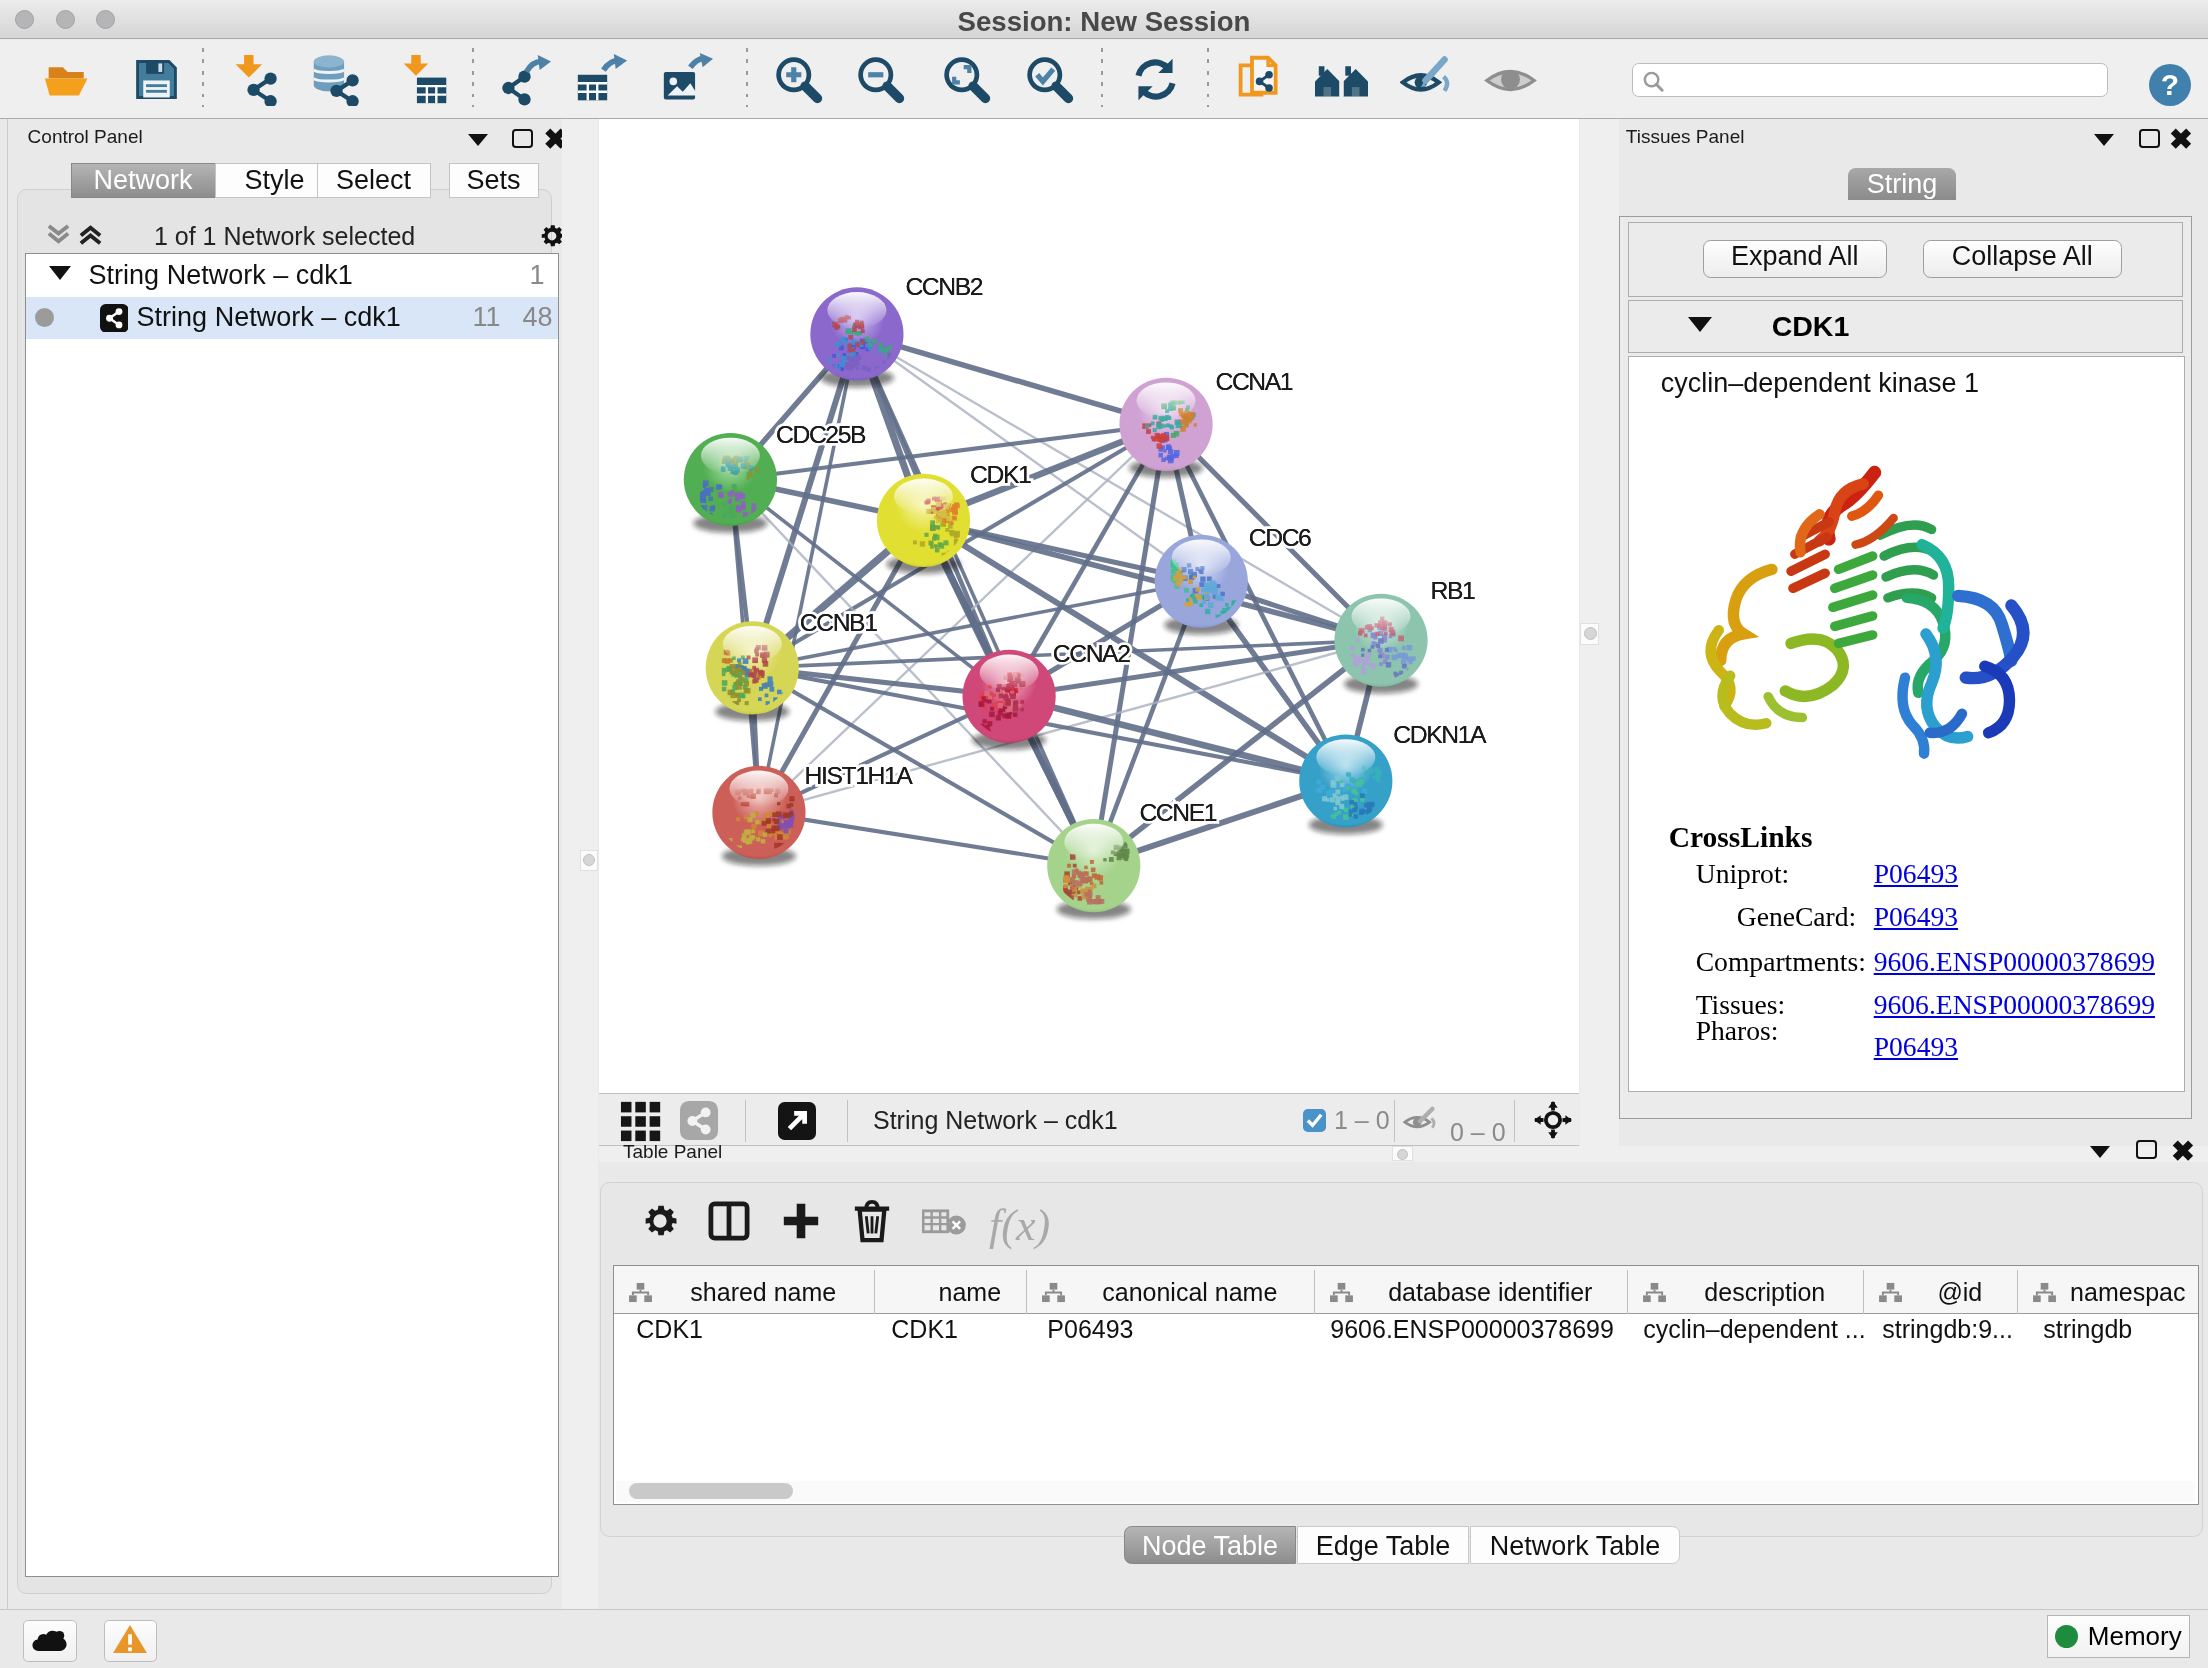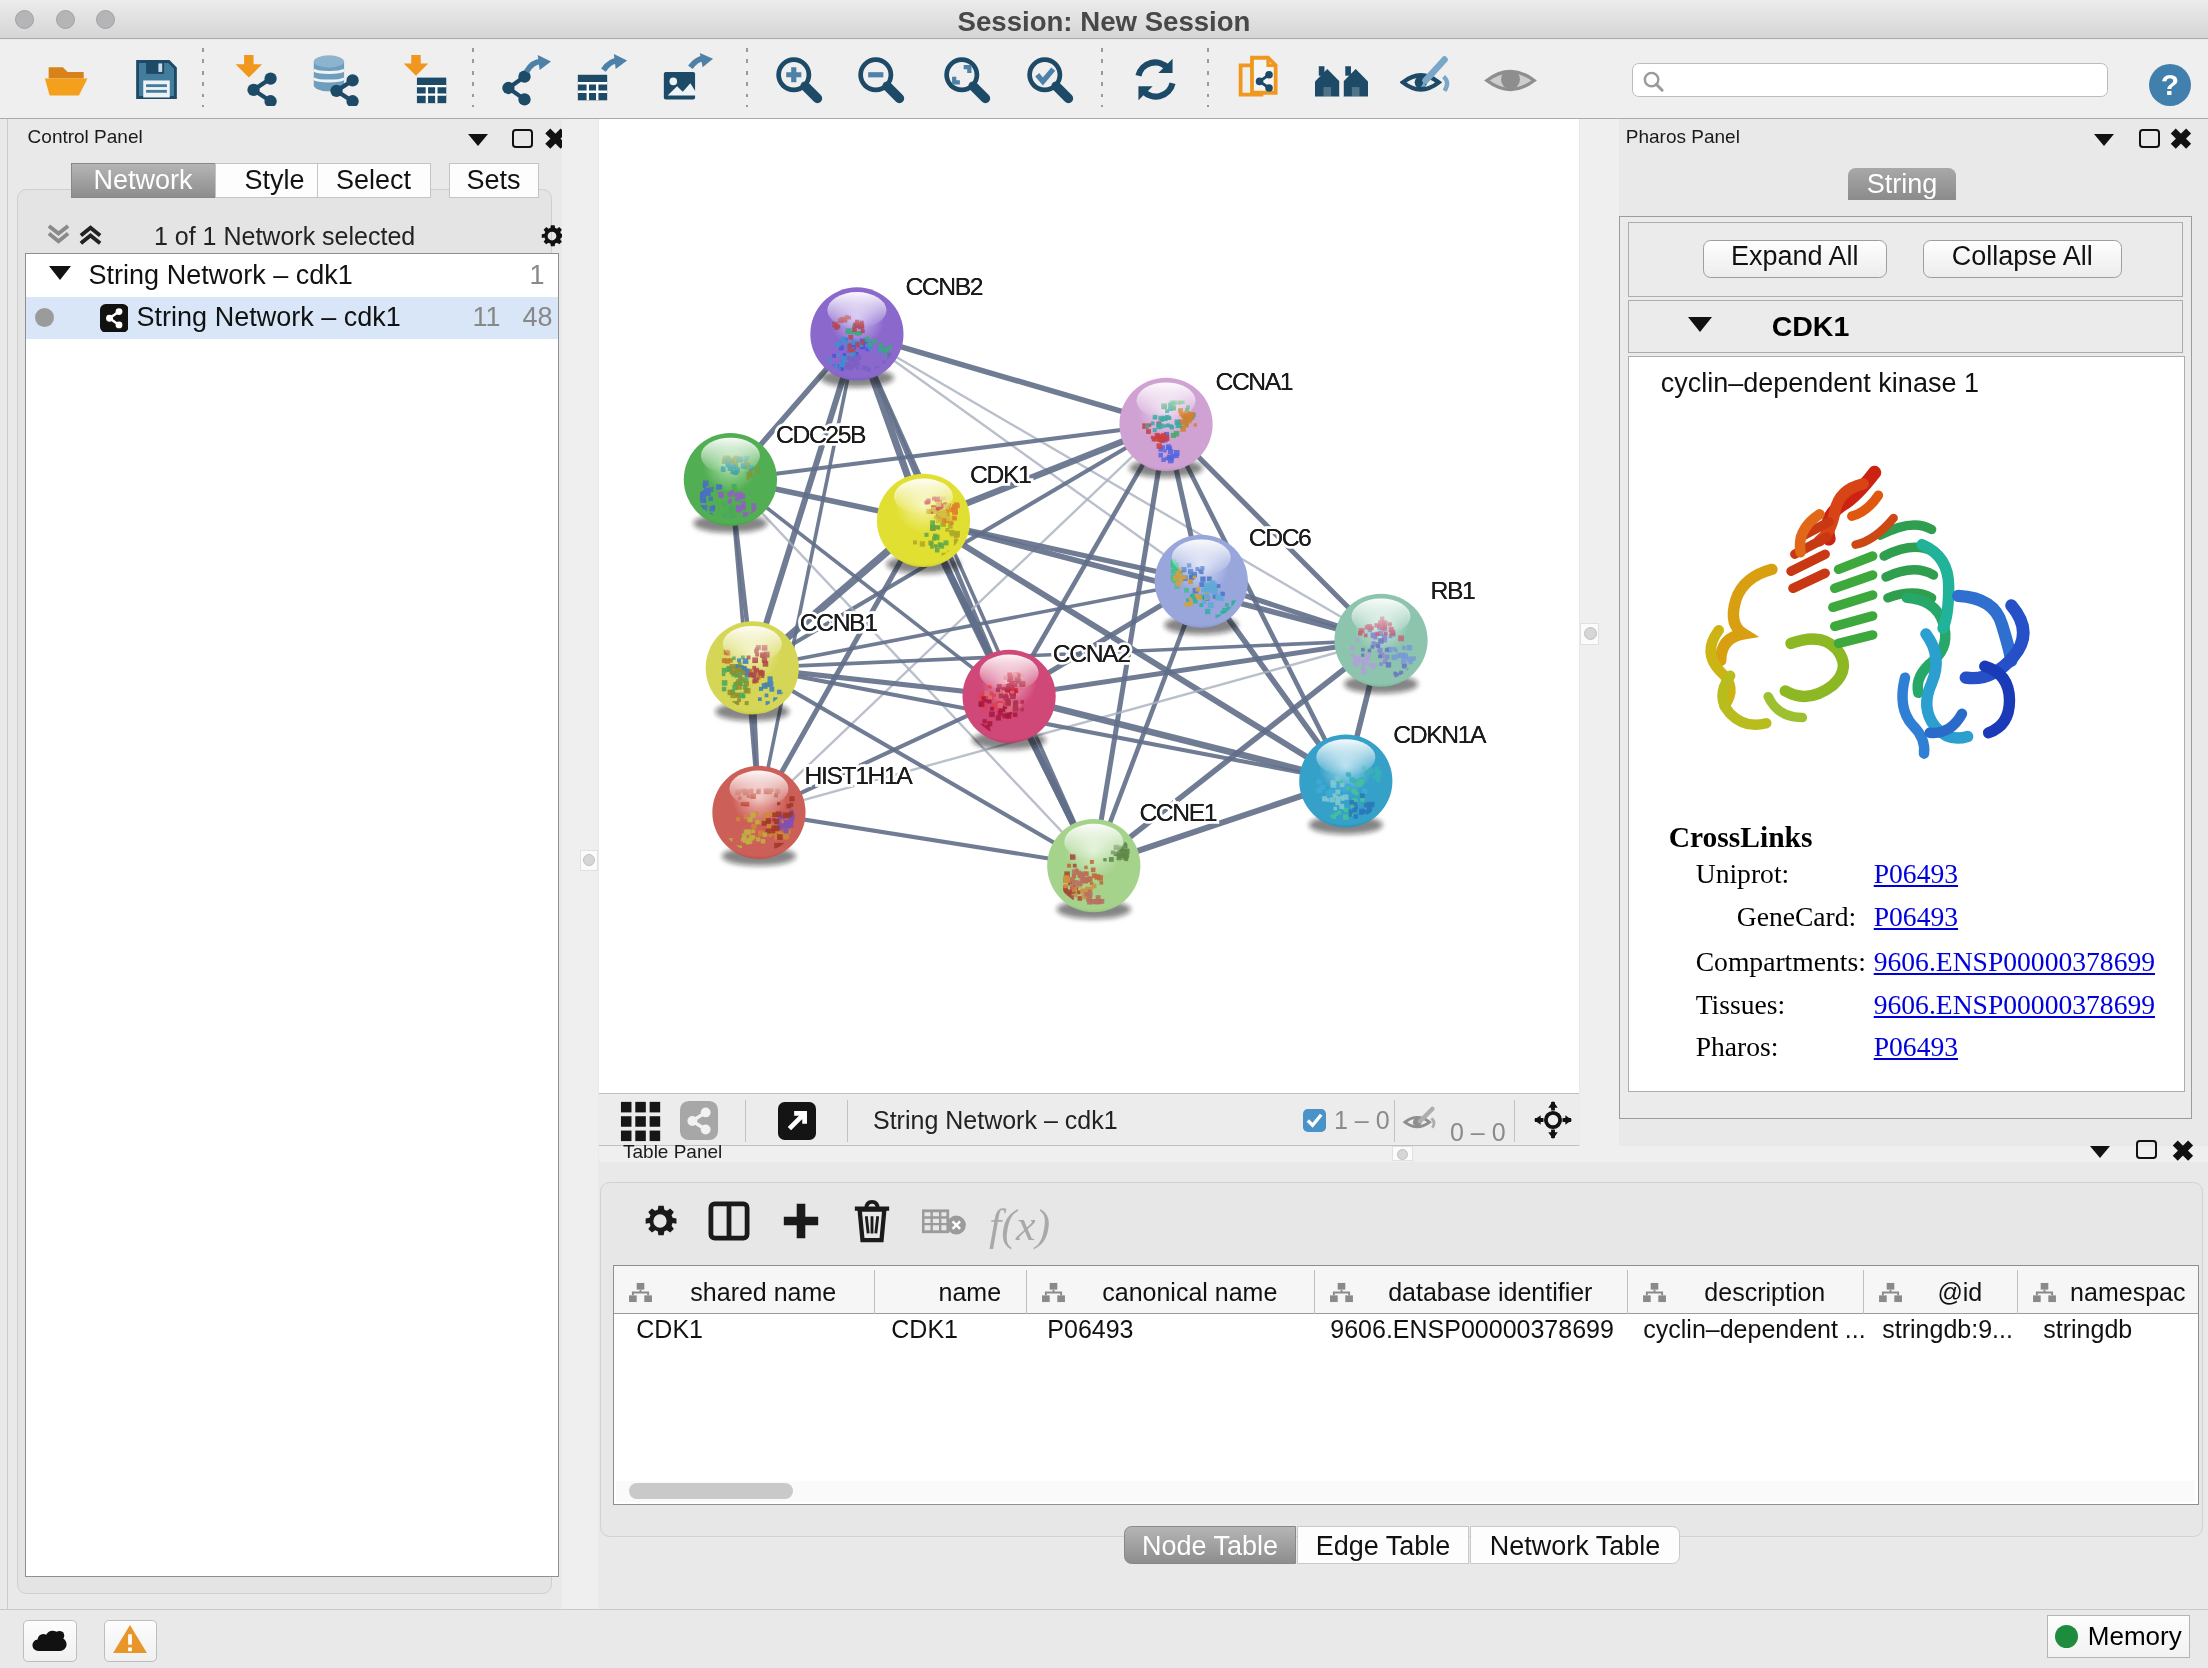--- a/index.html
+++ b/index.html
@@ -1876,21 +1876,21 @@
 <div class="vsplit" style="left:1580px;top:119px;width:39px;height:1027px;"></div>
 <div class="handlebox" style="left:1580px;top:623px;width:19px;height:22px;">
     <div class="handledot" style="left:2.9px;top:2.9px;width:13.3px;height:13.3px;"></div>
   </div>
 <div class="vsplit" style="left:599px;top:1146px;width:1609px;height:16px;"></div>
 <div class="handlebox" style="left:1392px;top:1146px;width:21px;height:15px;">
     <div class="handledot" style="left:3.8px;top:1.9px;width:11.4px;height:11.4px;"></div>
   </div>
 
 <div id="rpanel">
-  <div class="ptitle" id="rp-title">Pharos Panel</div>
+  <div class="ptitle" id="rp-title">Tissues Panel</div>
   <div class="abs" style="left:473px;top:13.3px;"><span class="ph-tri"></span></div>
   <div class="abs" style="left:518px;top:9.5px;"><span class="ph-sq"></span></div>
   <div class="abs" style="left:548px;top:11.4px;"><span class="ph-x">✖</span></div>
   <div id="stringtab">String</div>
   <div id="rp-box">
     <div id="rp-expbar">
       <div class="rbtn" style="left:74px;width:184px;">Expand All</div>
       <div class="rbtn" style="left:294px;width:199px;">Collapse All</div>
     </div>
     <div id="rp-cdk">
@@ -1927,21 +1927,21 @@
 </svg>
       <div class="abs serif" style="left:40px;top:464px;font-size:29.5px;font-weight:bold;color:#000;">CrossLinks</div>
       <div class="xl-label" style="top:501px;">Uniprot:</div>
         <div class="xl-link" style="top:501px;">P06493</div>
       <div class="xl-label" style="top:544px;margin-left:41px;">GeneCard:</div>
         <div class="xl-link" style="top:544px;">P06493</div>
       <div class="xl-label" style="top:589px;">Compartments:</div>
         <div class="xl-link" style="top:589px;">9606.ENSP00000378699</div>
       <div class="xl-label" style="top:632px;">Tissues:</div>
         <div class="xl-link" style="top:632px;">9606.ENSP00000378699</div>
-      <div class="xl-label" style="top:674px;">Pharos:</div>
+      <div class="xl-label" style="top:658px;">Pharos:</div>
         <div class="xl-link" style="top:674px;">P06493</div>
     </div>
   </div>
 </div>
 
 <div id="tpanel">
   <div class="ptitle" id="tp-title">Table Panel</div>
   <div class="abs" style="left:1490px;top:9.5px;"><span class="ph-tri"></span></div>
   <div class="abs" style="left:1536px;top:5.7px;"><span class="ph-sq"></span></div>
   <div class="abs" style="left:1571px;top:7.6px;"><span class="ph-x">✖</span></div>

